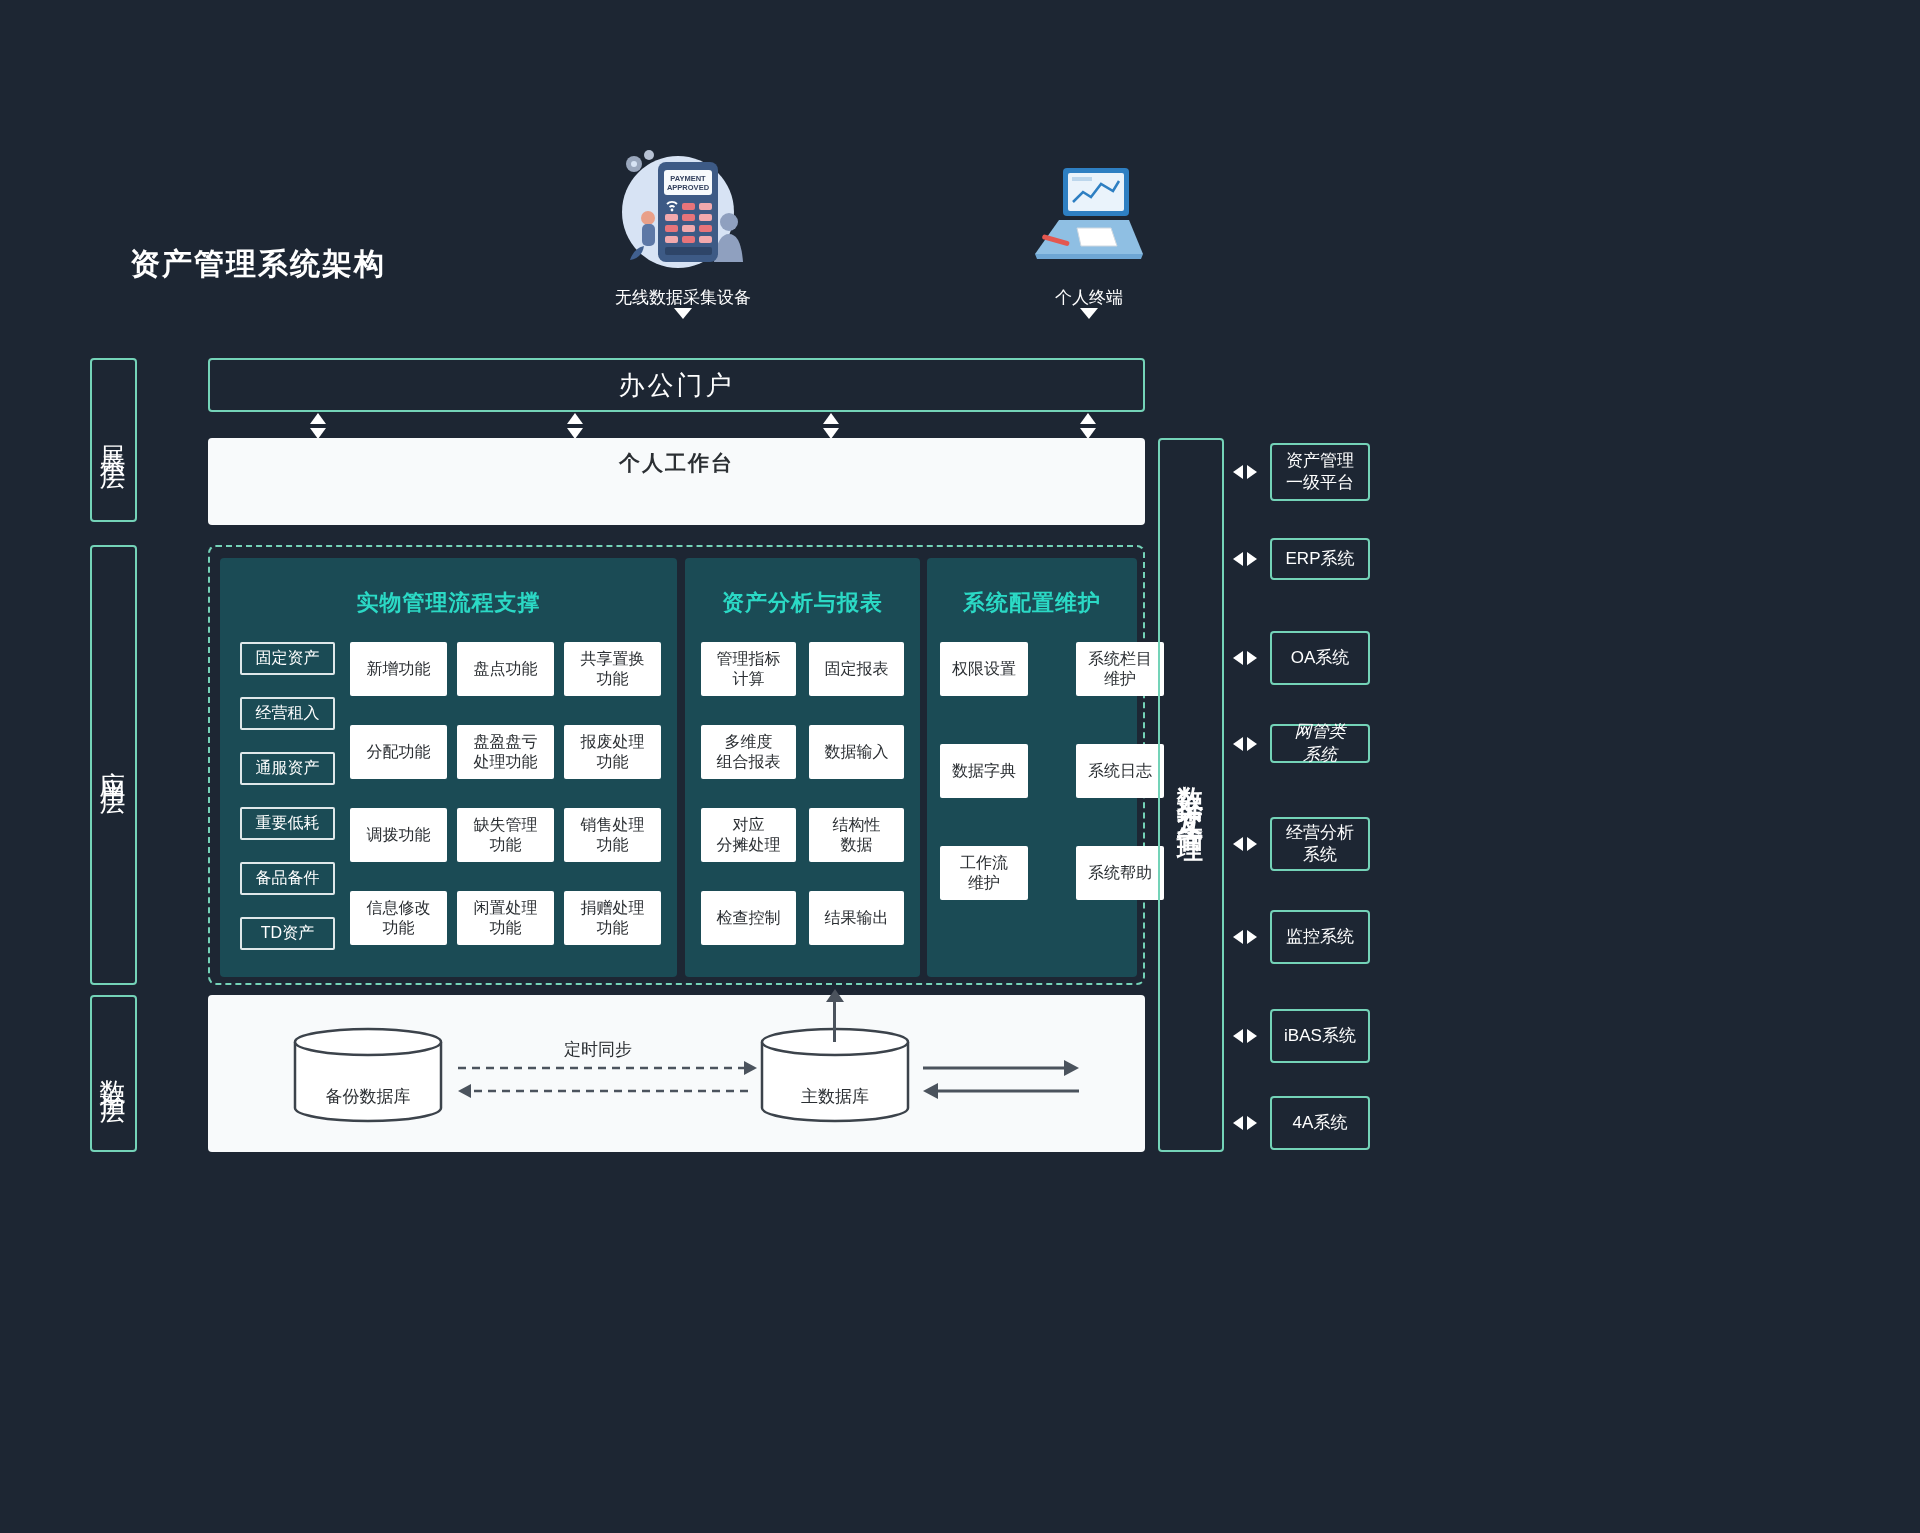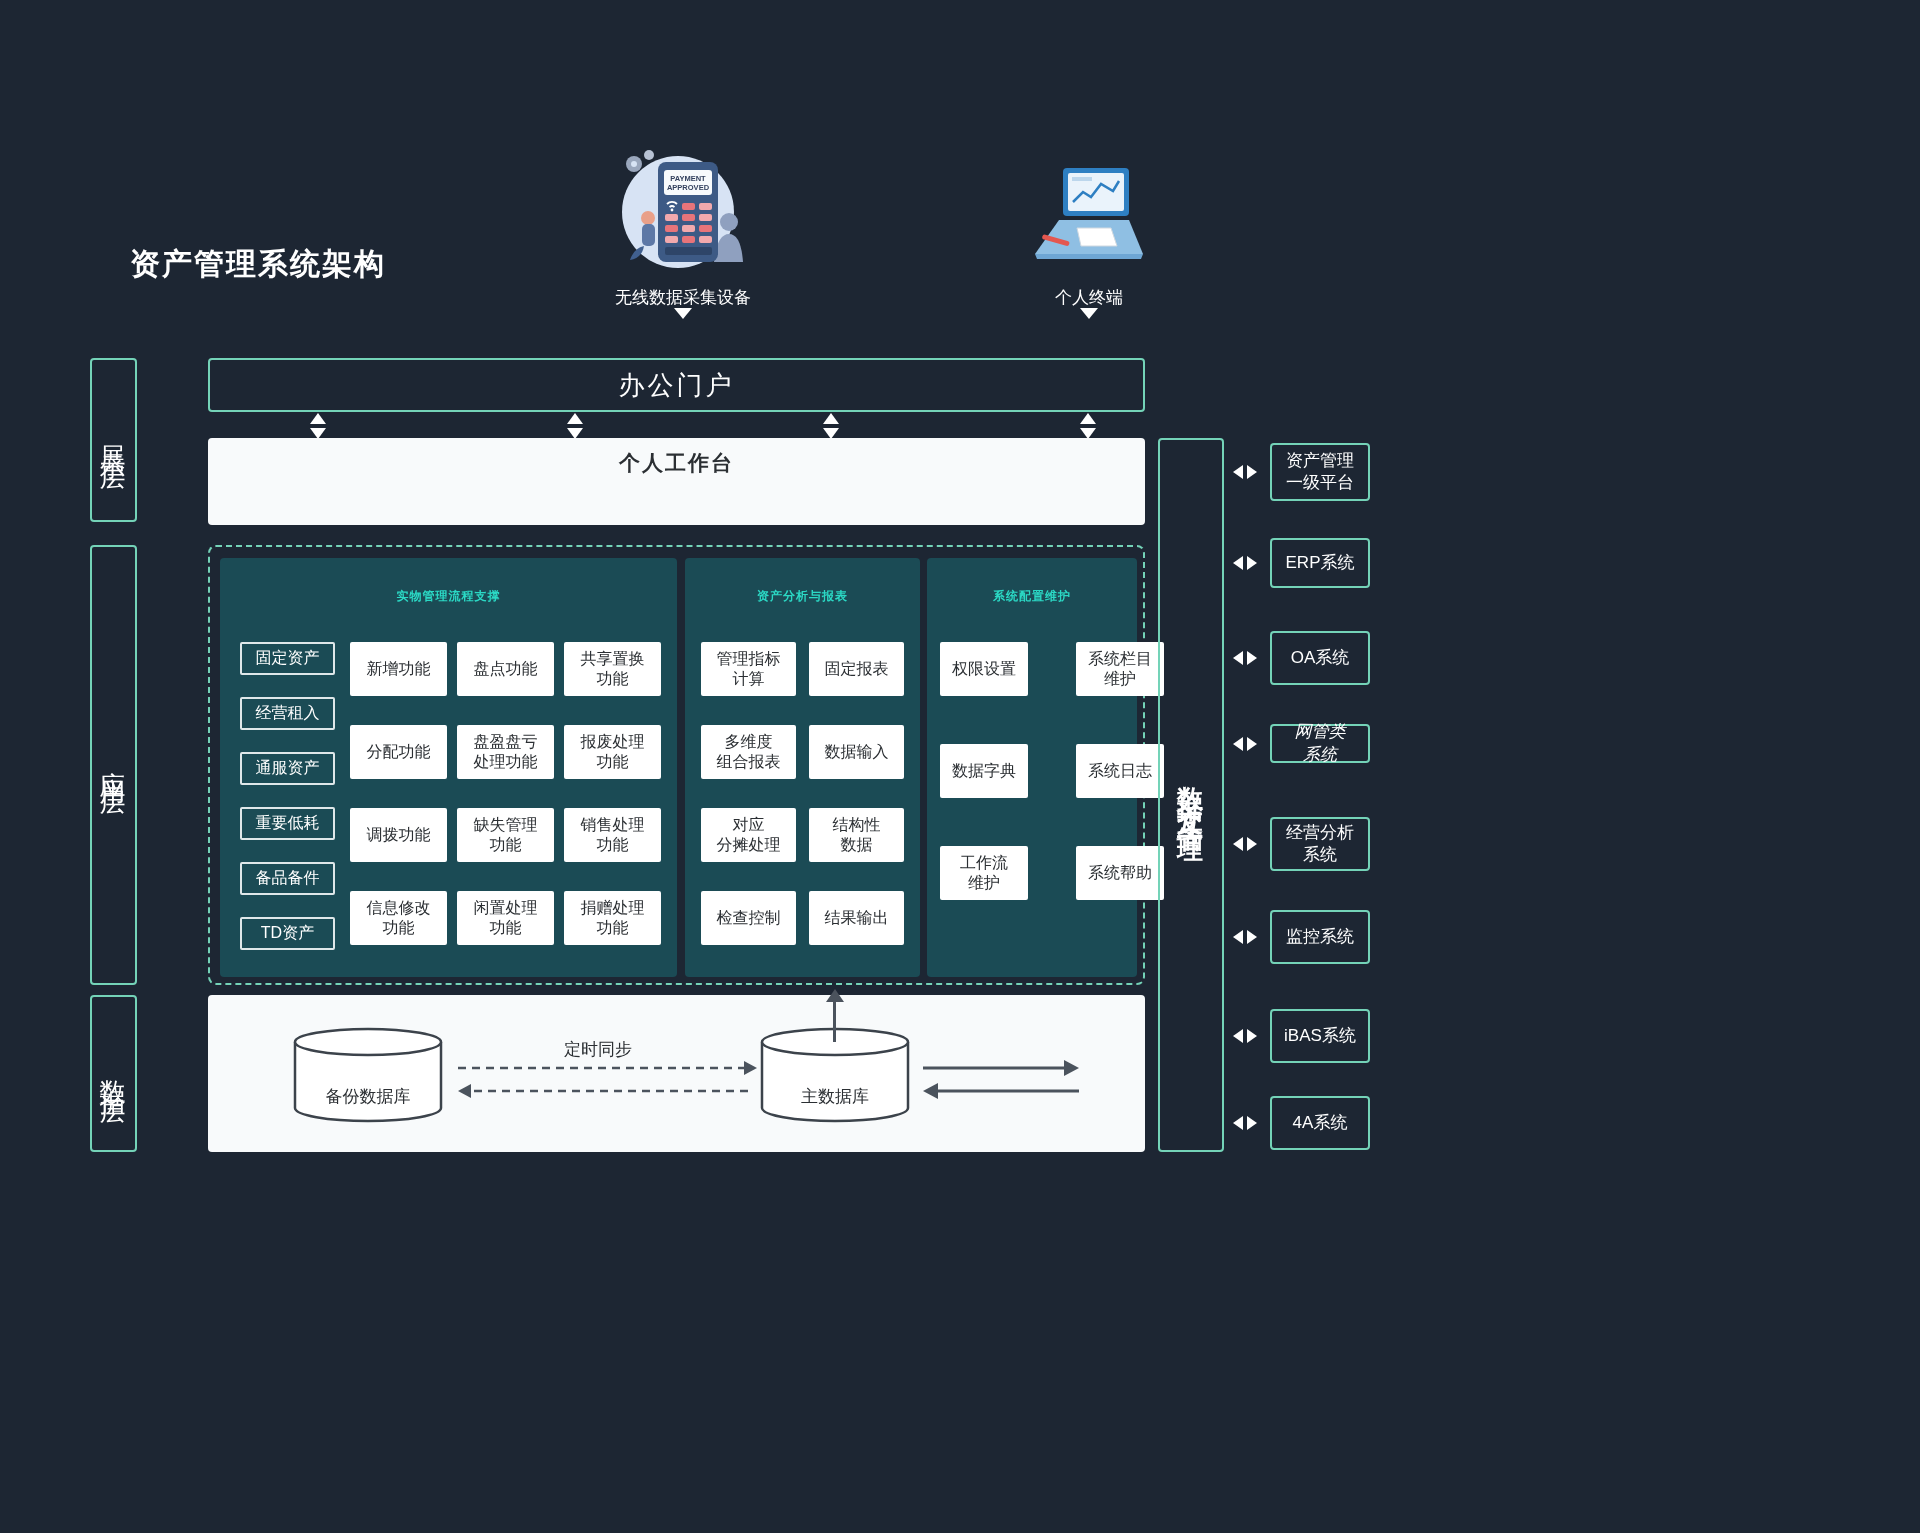--- a/index.html
+++ b/index.html
@@ -43,21 +43,21 @@
   .wb-title{position:absolute;top:11px;width:100%;text-align:center;color:var(--dark-text);font-size:21px;font-weight:bold;letter-spacing:2px;}
   .wb-row{position:absolute;bottom:13px;width:100%;display:flex;justify-content:center;gap:15px;}
   .wb-btn{background:#fff;border:1px solid #c3cad1;border-radius:2px;color:var(--dark-text);
           font-size:17px;padding:6px 23px;white-space:nowrap;}
 
   
   .app-container{position:absolute;left:208px;top:545px;width:937px;height:440px;
                  border:2px dashed var(--accent);border-radius:8px;}
   .panel{position:absolute;top:11px;height:419px;background:var(--panel);border-radius:4px;}
   .panel-title{position:absolute;top:30px;width:100%;text-align:center;color:var(--panel-title);
-               font-size:12px;font-weight:bold;letter-spacing:1px;}
+               font-size:22px;font-weight:bold;letter-spacing:1px;}
   .cat-col{position:absolute;left:20px;top:84px;width:95px;display:flex;flex-direction:column;gap:22px;}
   .chip{height:33px;border:2px solid #dfe7e9;border-radius:2px;color:#fff;font-size:16px;
         display:flex;align-items:center;justify-content:center;}
   .p1-grid{position:absolute;left:130px;top:84px;display:grid;grid-template-columns:repeat(3,97px);
            grid-auto-rows:54px;column-gap:10px;row-gap:29px;}
   .p2-grid{position:absolute;left:16px;top:84px;display:grid;grid-template-columns:repeat(2,95px);
            grid-auto-rows:54px;column-gap:13px;row-gap:29px;}
   .p3-grid{position:absolute;left:13px;top:84px;display:grid;grid-template-columns:repeat(2,88px);
            grid-auto-rows:54px;column-gap:13px;row-gap:29px;gap:48px;}
   .fn{background:#fff;border-radius:2px;color:var(--dark-text);font-size:16px;line-height:1.25;
@@ -249,21 +249,21 @@
   <div class="v-box" style="left:1158px;top:438px;width:66px;height:714px;font-weight:600;">数据交互管理</div>
 
   <div class="ext-row" style="top:443px;height:58px;">
     <span class="lr-connector">
         <span class="tl"></span>
         <span class="tr"></span>
       </span>
     <div class="ext-box">资产管理
 一级平台</div>
   </div>
-  <div class="ext-row" style="top:538px;height:50px;">
+  <div class="ext-row" style="top:538px;height:42px;">
     <span class="lr-connector">
         <span class="tl"></span>
         <span class="tr"></span>
       </span>
     <div class="ext-box">ERP系统</div>
   </div>
   <div class="ext-row" style="top:631px;height:54px;">
     <span class="lr-connector">
         <span class="tl"></span>
         <span class="tr"></span>

